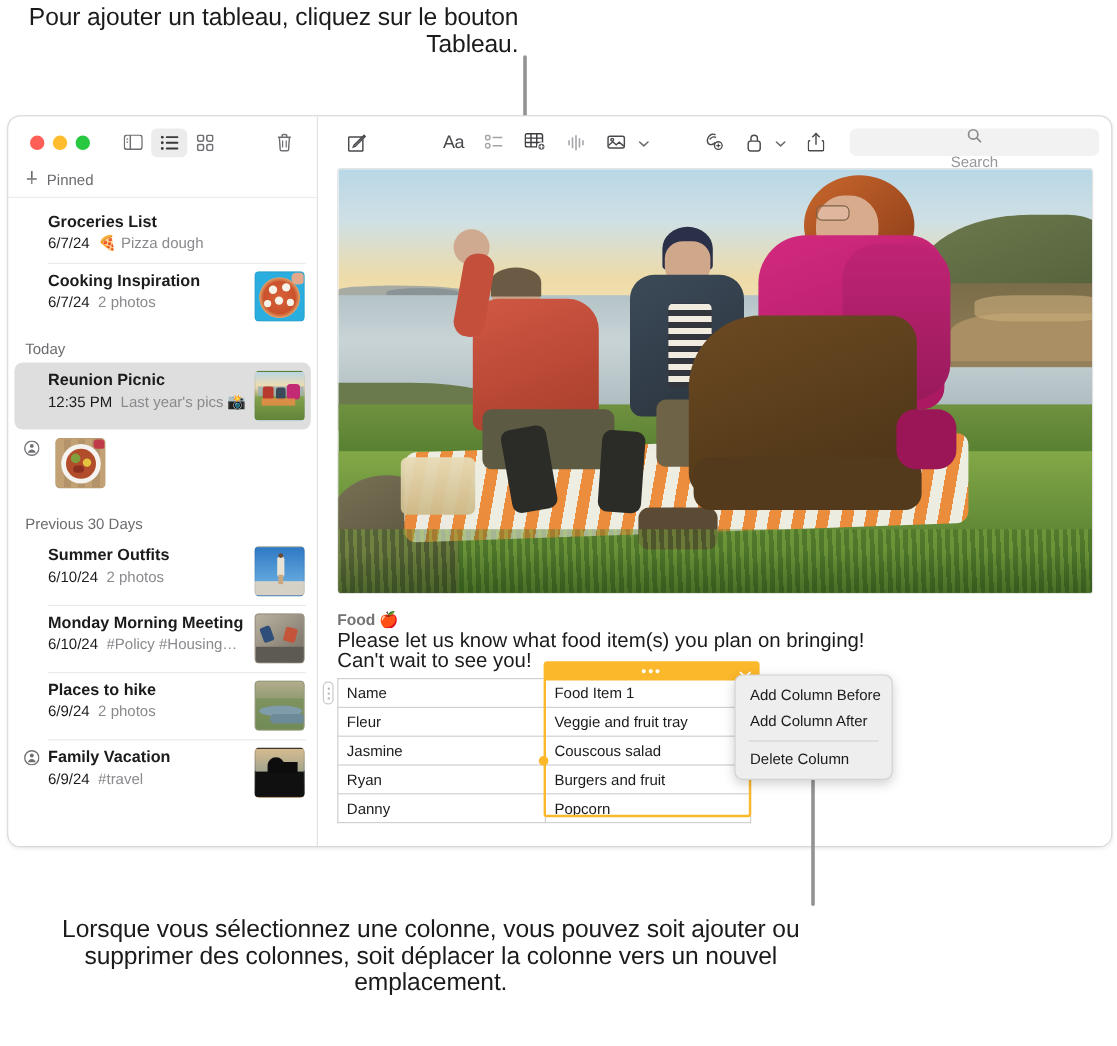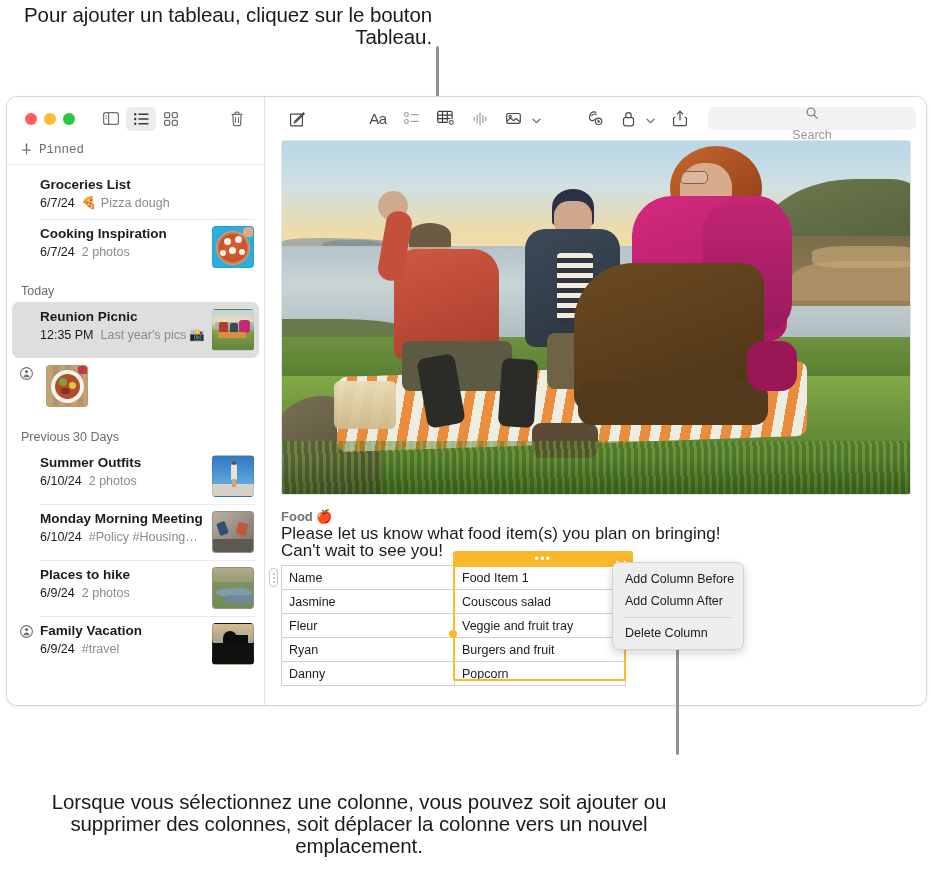--- a/index.html
+++ b/index.html
@@ -25,21 +25,21 @@
     letter-spacing: -0.1px;
   }
   #caption-top {
     left: 0px;
     top: 4px;
     width: 432px;
     text-align: right;
   }
   #caption-bottom {
     left: 40px;
-    top: 791px;
+    top: 764px;
     width: 638px;
     text-align: center;
   }
   .leader {
     position: absolute;
     background: #939393;
     width: 3px;
     border-radius: 1.5px;
   }
   #leader-top   { left: 436px; top: 46px;  height: 66px; }
@@ -103,21 +103,20 @@
     align-items: center;
     gap: 7px;
     padding: 0 14px 4px 14px;
     border-bottom: 1px solid #ececec;
     box-sizing: border-box;
   }
   #notes-header .sect-label {
     font-size: 12.5px;
     color: #6c6c70;
     font-weight: 400;
-    font-family: Liberation Mono, monospace;
   }
   #notes-list {
     flex: 1 1 auto;
     overflow: hidden;
   }
   .group-label {
     font-size: 12.5px;
     color: #6c6c70;
     padding: 9px 0 4px 14px;
   }
@@ -755,26 +754,26 @@
               <col class="c2">
             </colgroup>
           <thead>
             <tr>
               <th>Name</th>
               <th class="sel-col">Food Item 1</th>
             </tr>
           </thead>
           <tbody>
             <tr>
+              <td>Fleur</td>
+              <td class="sel-col">Veggie and fruit tray</td>
+            </tr>
+            <tr>
               <td>Jasmine</td>
               <td class="sel-col">Couscous salad</td>
-            </tr>
-            <tr>
-              <td>Fleur</td>
-              <td class="sel-col">Veggie and fruit tray</td>
             </tr>
             <tr>
               <td>Ryan</td>
               <td class="sel-col">Burgers and fruit</td>
             </tr>
             <tr>
               <td>Danny</td>
               <td class="sel-col">Popcorn</td>
             </tr>
           </tbody>

